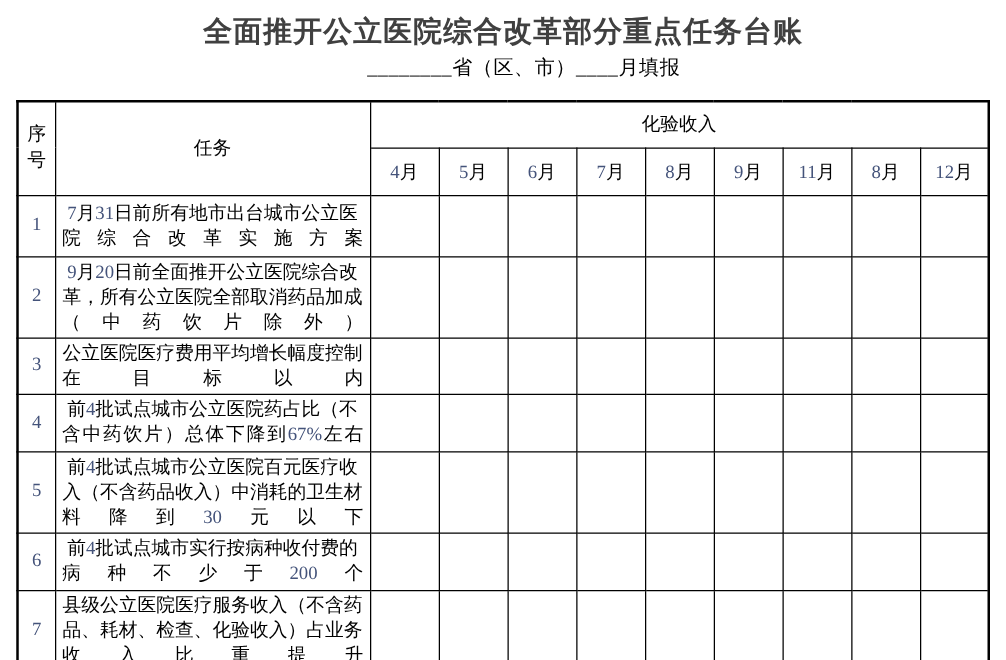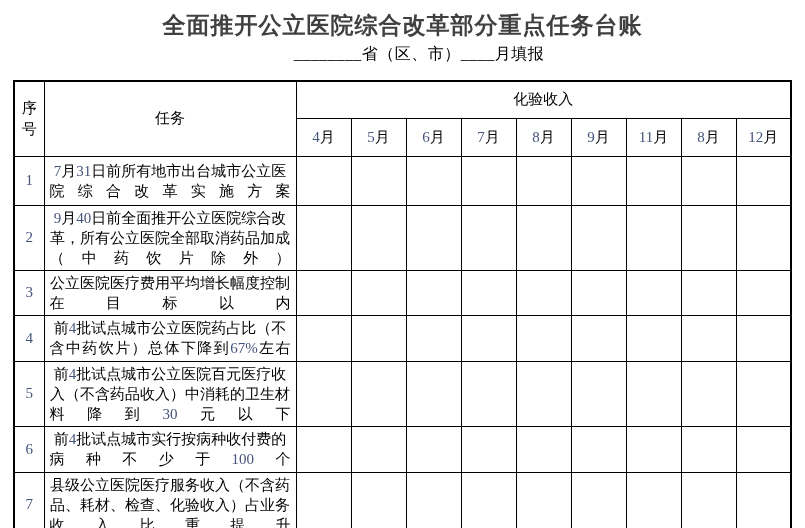--- a/index.html
+++ b/index.html
@@ -130,21 +130,21 @@
           <td></td>
           <td></td>
           <td></td>
           <td></td>
           <td></td>
           <td></td>
           <td></td>
         </tr>
         <tr>
           <td class="serial-cell"><span class="num">2</span></td>
-          <td class="task-cell"><span class="num">9</span>月<span class="num">40</span>日前全面推开公立医院综合改革，所有公立医院全部取消药品加成（中药饮片除外）</td>
+          <td class="task-cell"><span class="num">9</span>月<span class="num">20</span>日前全面推开公立医院综合改革，所有公立医院全部取消药品加成（中药饮片除外）</td>
           <td></td>
           <td></td>
           <td></td>
           <td></td>
           <td></td>
           <td></td>
           <td></td>
           <td></td>
           <td></td>
         </tr>
@@ -182,21 +182,21 @@
           <td></td>
           <td></td>
           <td></td>
           <td></td>
           <td></td>
           <td></td>
           <td></td>
         </tr>
         <tr>
           <td class="serial-cell"><span class="num">6</span></td>
-          <td class="task-cell">前<span class="num">4</span>批试点城市实行按病种收付费的病种不少于<span class="num">100</span>个</td>
+          <td class="task-cell">前<span class="num">4</span>批试点城市实行按病种收付费的病种不少于<span class="num">200</span>个</td>
           <td></td>
           <td></td>
           <td></td>
           <td></td>
           <td></td>
           <td></td>
           <td></td>
           <td></td>
           <td></td>
         </tr>

